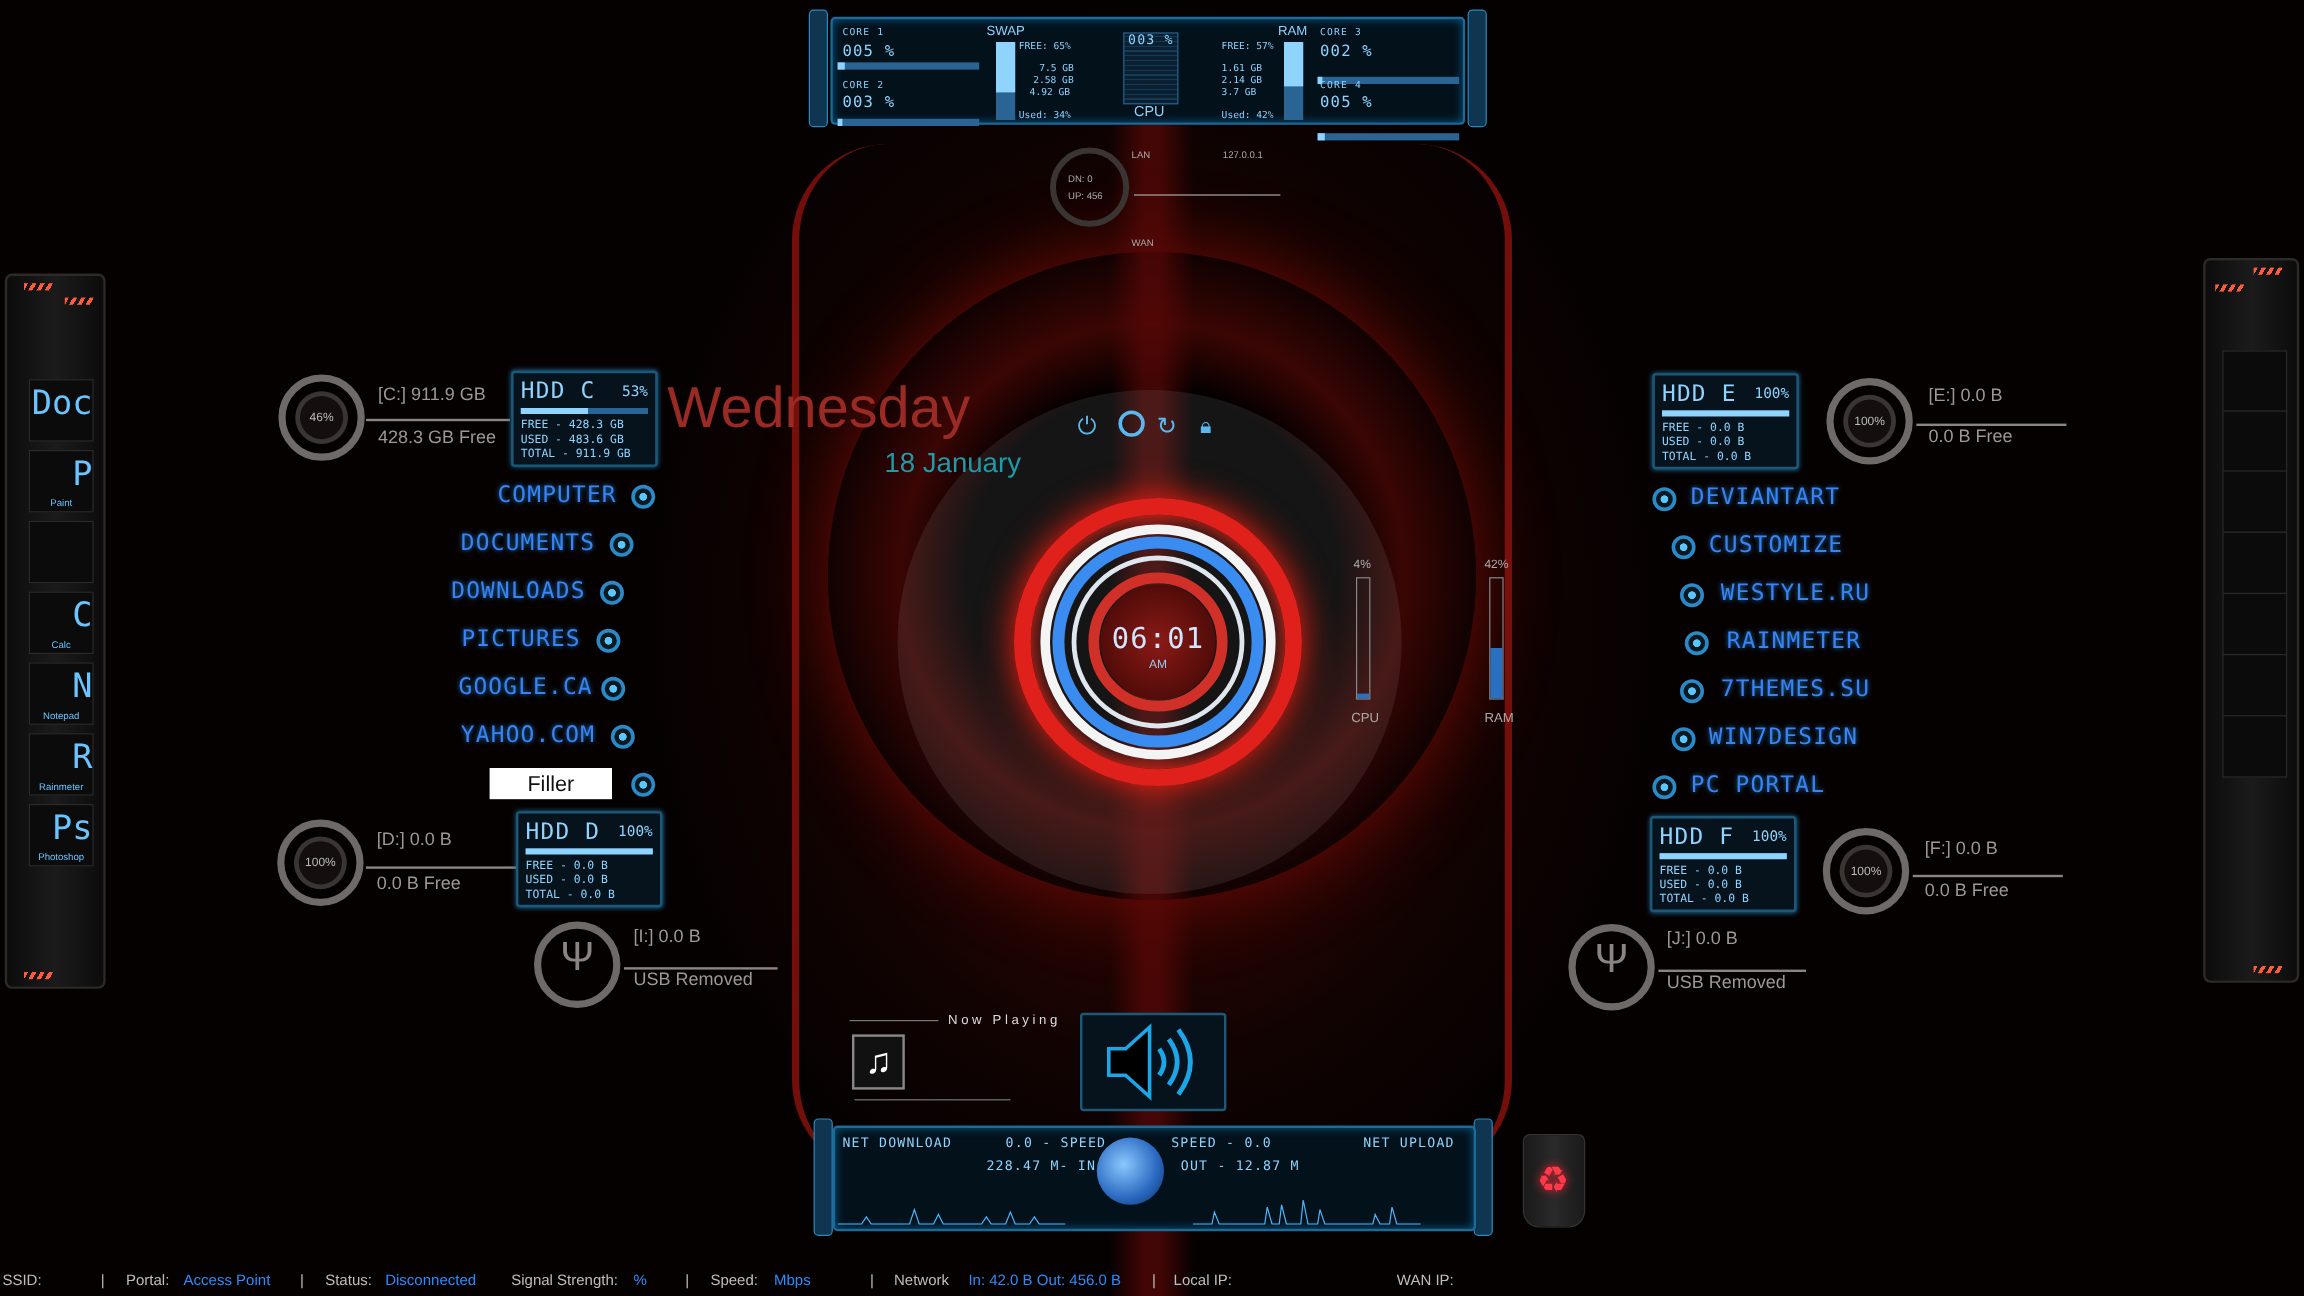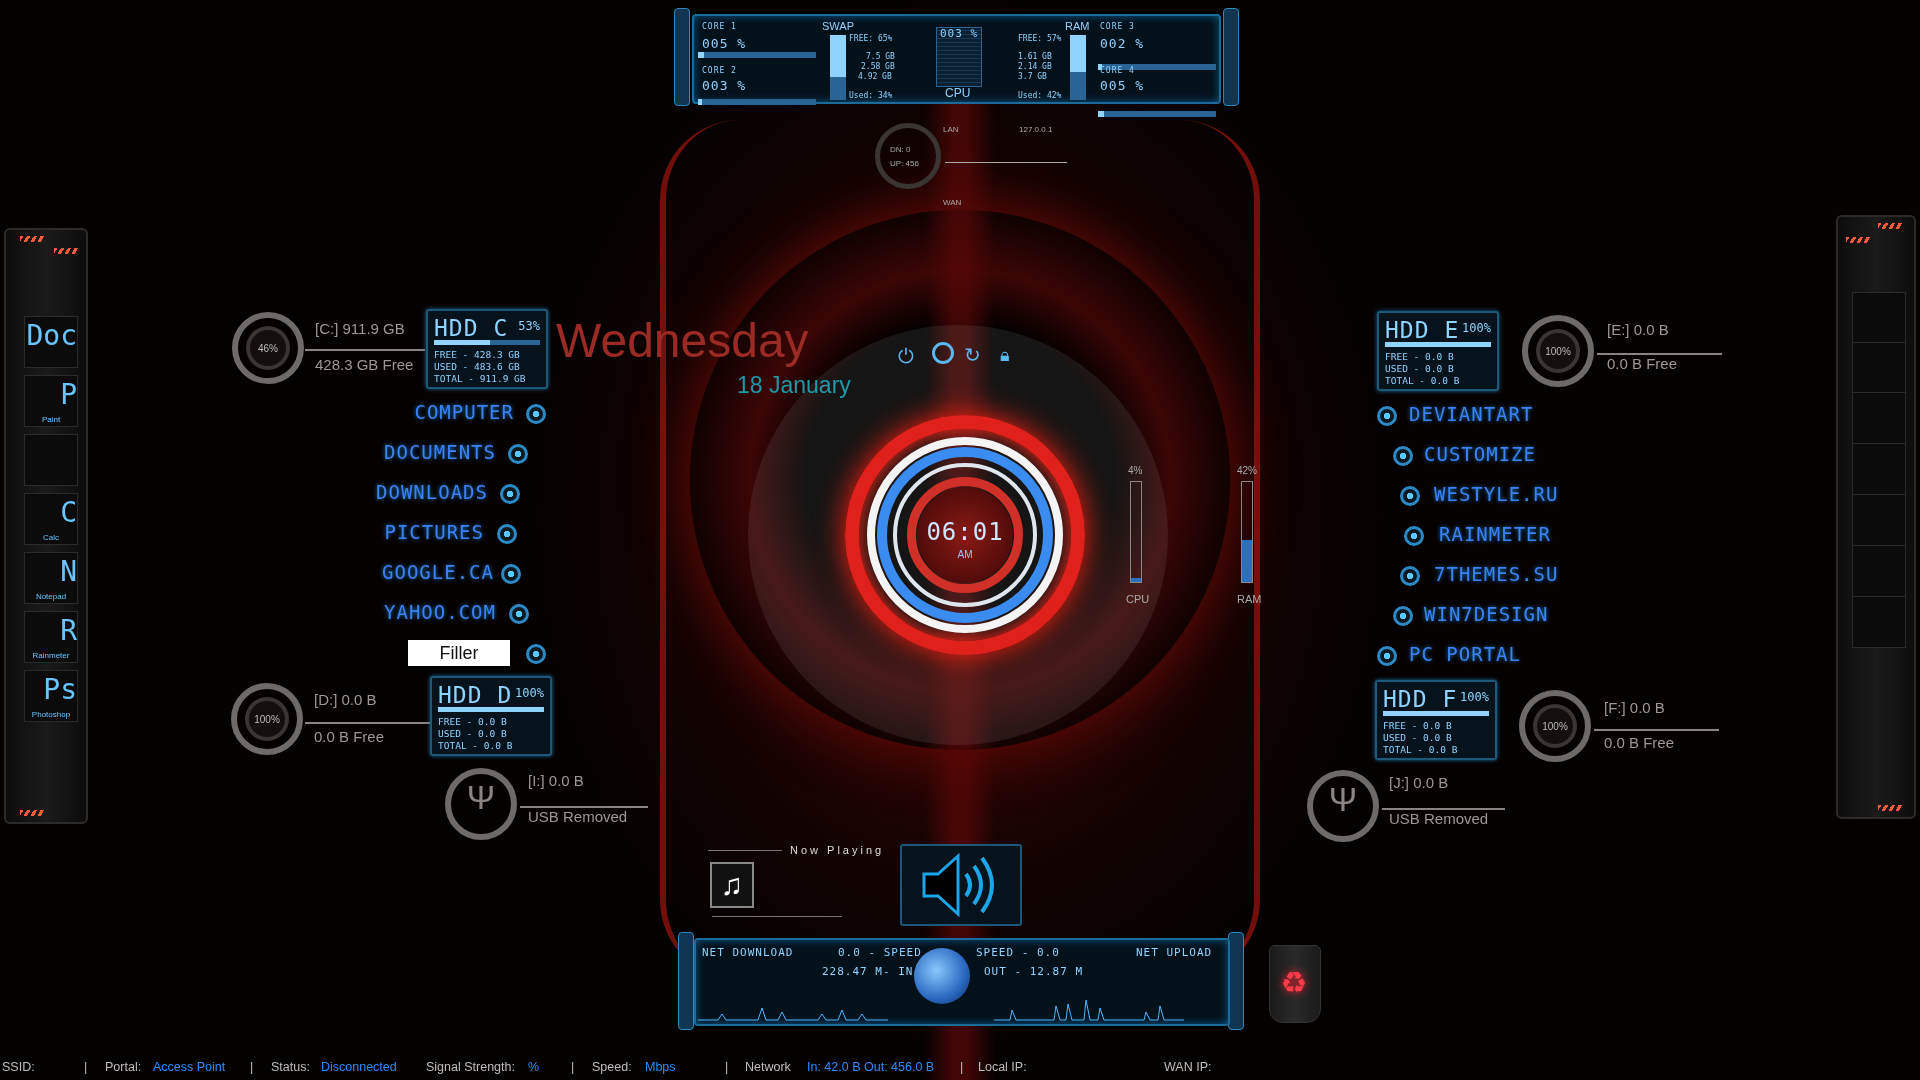--- a/index.html
+++ b/index.html
@@ -18,21 +18,21 @@
   .vbar{width:16px;background:#2a6494;position:absolute;}
   .vbar>i{position:absolute;left:0;right:0;top:0;background:#8fd3ff;}
   .t9{font-size:9px;}
   
   .ring{position:absolute;border-radius:50%;border:6px solid #6e6a68;box-sizing:border-box;}
   .ring .inner{position:absolute;left:8px;top:8px;right:8px;bottom:8px;border-radius:50%;background:#3a3533;}
   .ring .core{position:absolute;left:50%;top:50%;width:36px;height:36px;margin:-18px 0 0 -18px;border-radius:50%;background:#140f0e;color:#bbb;font-size:10px;display:flex;align-items:center;justify-content:center;}
   .line{position:absolute;height:2px;background:#8a8582;}
   .gtext{color:#9d9896;font-size:15px;}
   .hdd{position:absolute;width:118px;height:76px;background:#06131d;border:2px solid #1d5878;box-shadow:0 0 4px #1a6a9a;border-radius:3px;}
-  .hdd .ttl{position:absolute;left:6px;top:4px;font-size:23px;color:#8fd3ff;font-family:"DejaVu Sans Mono",monospace;letter-spacing:1px;}
+  .hdd .ttl{position:absolute;left:6px;top:4px;font-size:19px;color:#8fd3ff;font-family:"DejaVu Sans Mono",monospace;letter-spacing:1px;}
   .hdd .pct{position:absolute;right:6px;top:8px;font-size:12px;color:#8fd3ff;font-family:"DejaVu Sans Mono",monospace;}
   .hdd .bar{position:absolute;left:6px;right:6px;top:29px;height:5px;}
   .hdd .l{position:absolute;left:6px;font-size:9.5px;color:#8fd3ff;font-family:"DejaVu Sans Mono",monospace;}
   
   .link{position:absolute;font-family:"DejaVu Sans Mono",monospace;font-size:19px;color:#3b82f6;letter-spacing:1px;text-shadow:0 0 4px #1a7ac0;white-space:nowrap;cursor:pointer;}
   .dot{position:absolute;width:20px;height:20px;border-radius:50%;border:3px solid #2a8ac8;box-sizing:border-box;background:radial-gradient(circle,#58c8ff 0 30%,#0a1820 35%);cursor:pointer;}
   
   .dock{position:absolute;background:linear-gradient(90deg,#0c0c0c,#1b1b1b 50%,#0c0c0c);border:2px solid #2e2a28;border-radius:6px;}
   .dock-slot{position:absolute;left:18px;width:52px;height:50px;border:1px solid #2a2a2a;background:#0b0b0b;}
   .dock-slot .big{position:absolute;left:0;right:0;top:4px;text-align:right;color:#6ac4ff;font-size:28px;font-family:"DejaVu Sans Mono",monospace;line-height:30px;}

